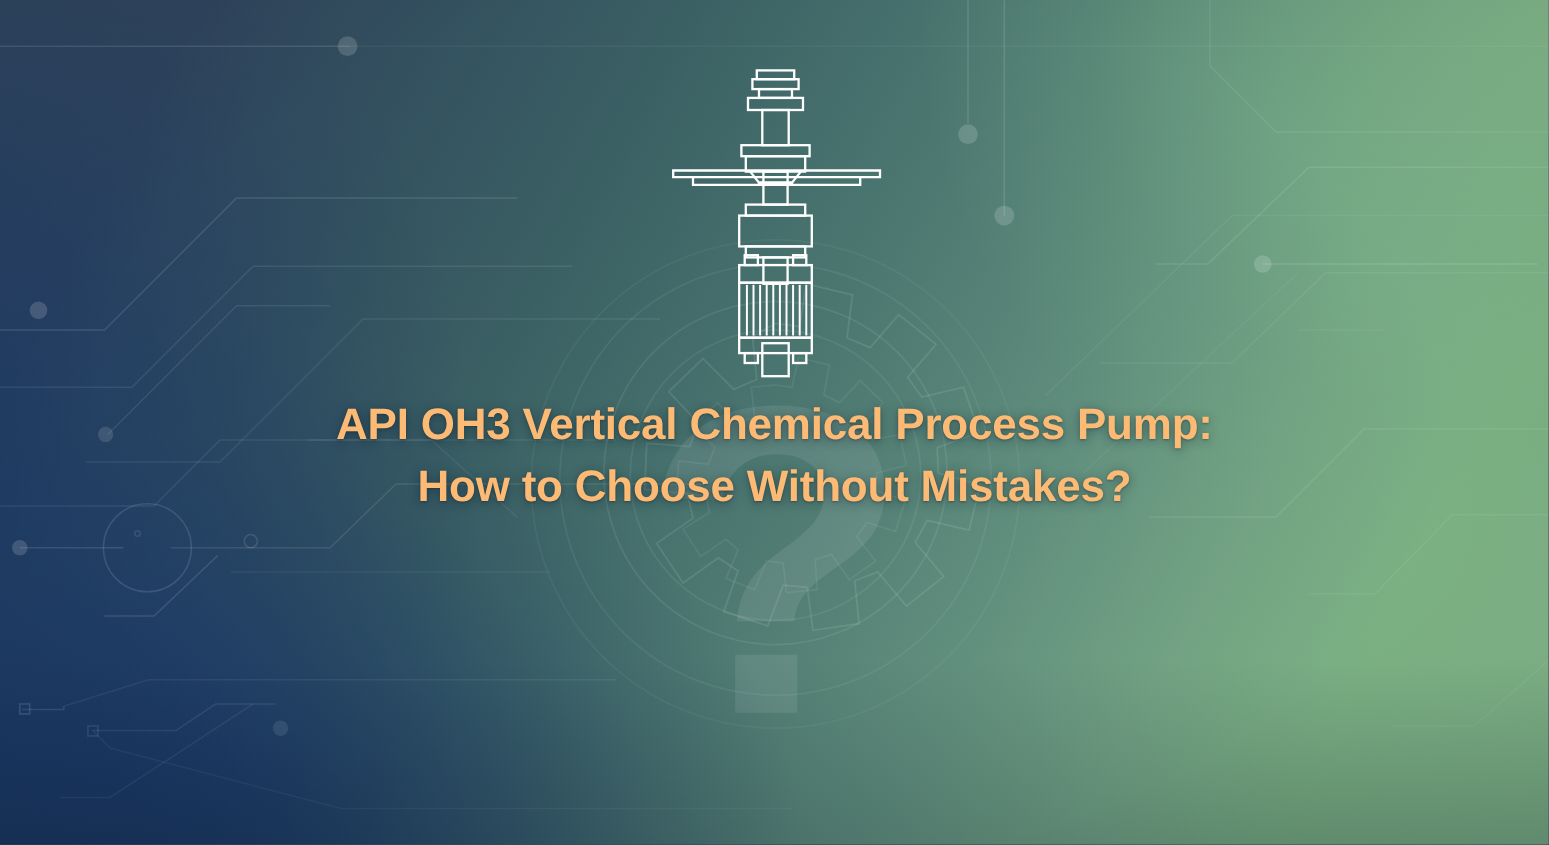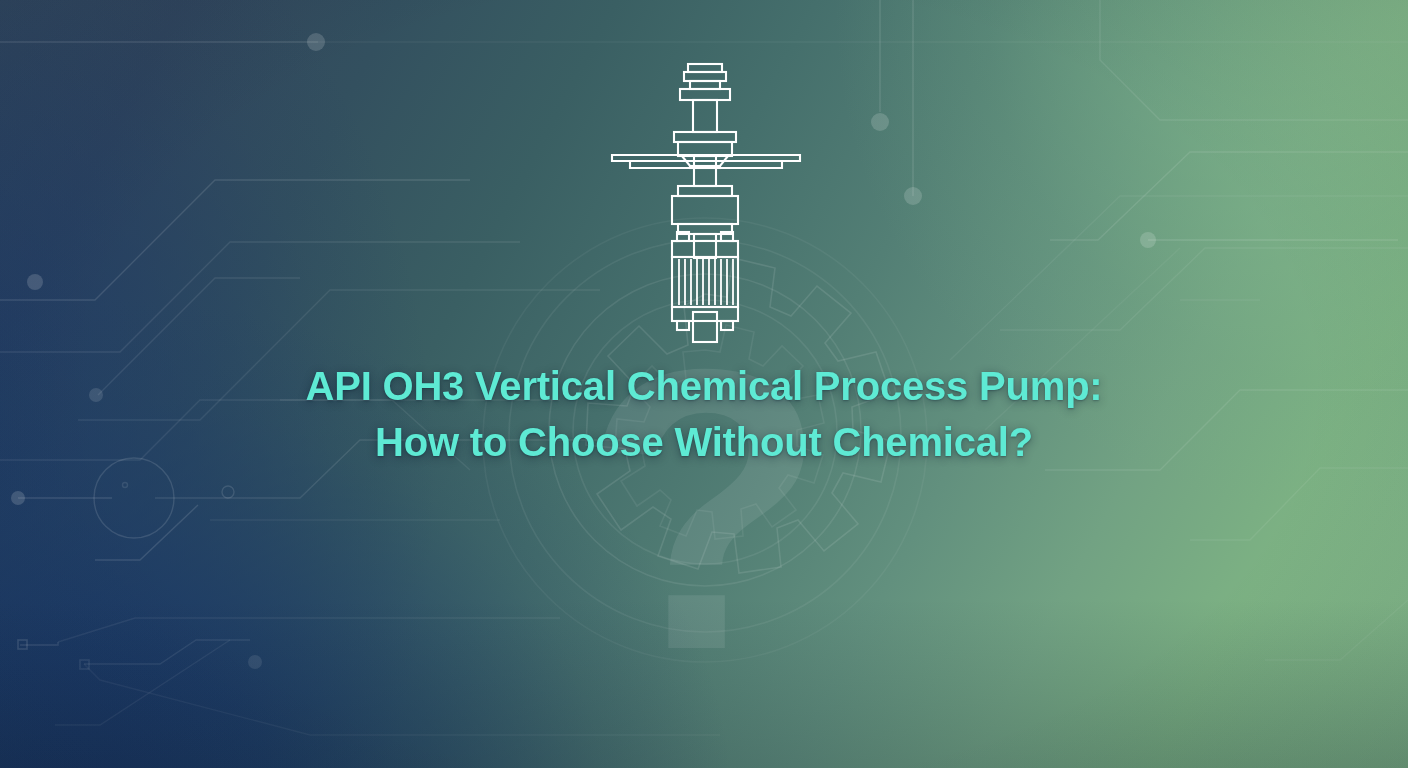--- a/index.html
+++ b/index.html
@@ -84,21 +84,21 @@
   
   .title-wrap {
     position: absolute;
     left: 0;
     right: 0;
     top: 358px;
     text-align: center;
     pointer-events: none;
   }
   .title-line {
-    color: #5eead4;
+    color: #fdba74;
     font-family: "Liberation Sans", sans-serif;
     font-weight: bold;
     font-size: 40px;
     line-height: 56px;
     letter-spacing: -0.2px;
     text-shadow: 0 2px 10px rgba(10,26,42,0.42), 0 1px 2px rgba(10,26,42,0.32);
     white-space: nowrap;
   }
 </style>
 </head>
@@ -273,16 +273,16 @@
 
       <rect x="693" y="312" width="24" height="30"></rect>
     </g>
   </svg>
 
   <div class="bg-darken-bottom"></div>
   <div class="bg-vignette"></div>
 
   <div class="title-wrap">
     <div class="title-line">API OH3 Vertical Chemical Process Pump:</div>
-    <div class="title-line">How to Choose Without Chemical?</div>
+    <div class="title-line">How to Choose Without Mistakes?</div>
   </div>
 
 </div>
 
 </body></html>

